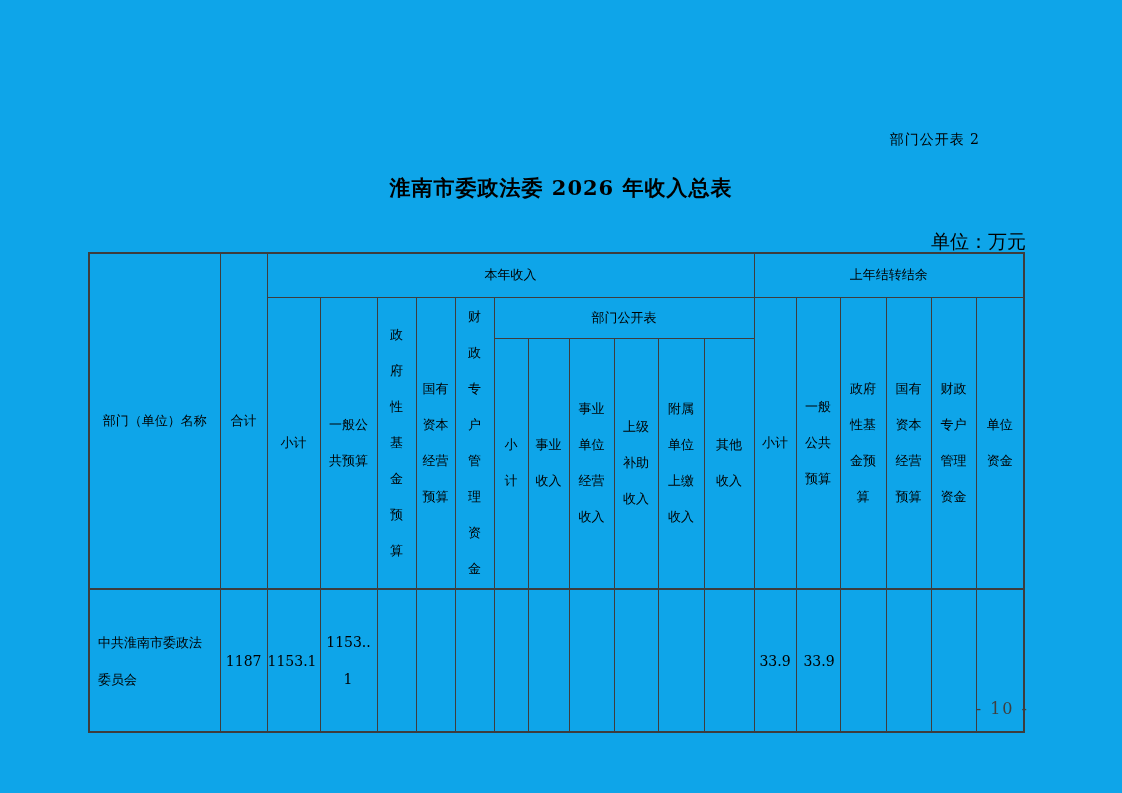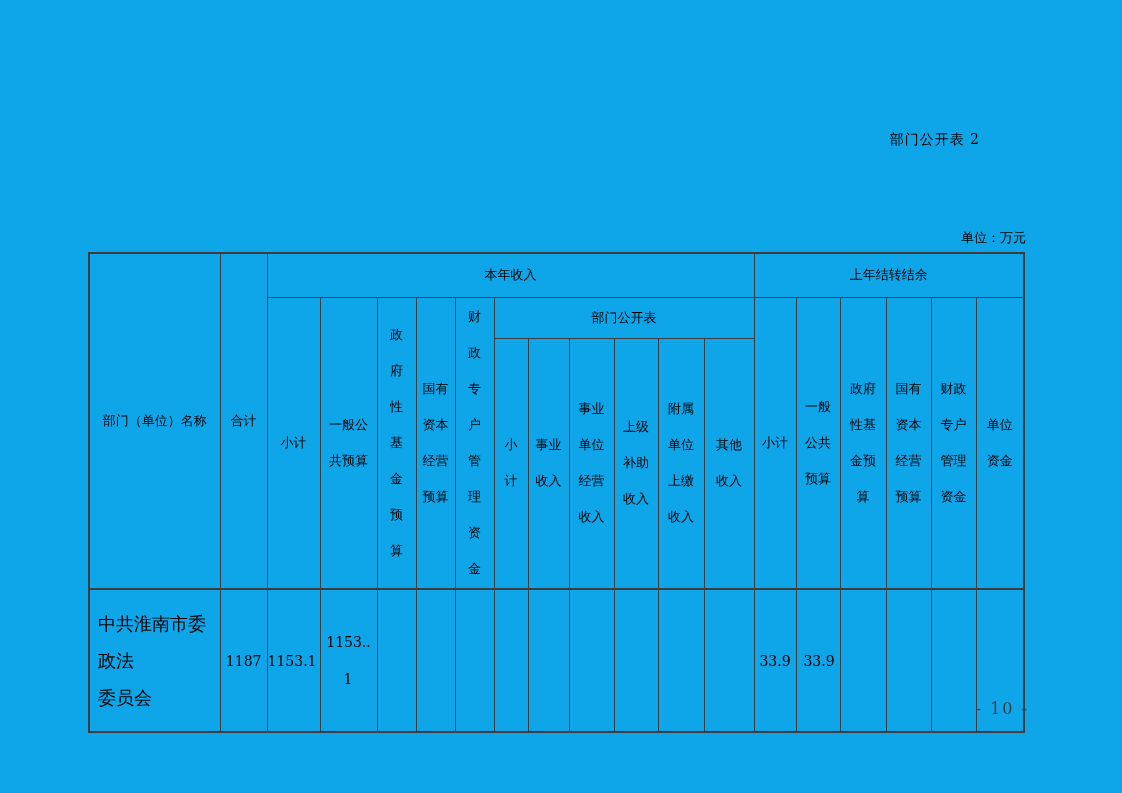--- a/index.html
+++ b/index.html
@@ -27,21 +27,21 @@
     width: 100%;
     text-align: center;
     font-size: 21px;
     font-weight: bold;
     letter-spacing: 1px;
   }
   .unit-note {
     position: absolute;
     top: 229px;
     right: 96px;
-    font-size: 13px;
+    font-size: 19px;
   }
   .page-num {
     position: absolute;
     top: 699px;
     right: 93px;
     font-size: 16px;
     color: #3f3f3f;
     letter-spacing: 2px;
   }
   table.budget {
@@ -72,21 +72,21 @@
     border-top: 2px solid #3d3d3d;
     font-size: 14px;
     line-height: normal;
     text-align: right;
     padding-right: 5px;
   }
   tr.data td.cell-name {
     text-align: left;
     padding-left: 8px;
     padding-right: 2px;
-    font-size: 18px;
+    font-size: 13px;
     line-height: 37px;
     white-space: pre-line;
   }
   tr.data td.wrap-cell { padding: 17px; }
   .wrap-inner {
     display: flex;
     flex-direction: column;
     justify-content: center;
     height: 75px;
     padding: 0 7px;
@@ -96,20 +96,21 @@
   .wrap-inner .l1 { align-self: center; }
   .wrap-inner .l2 { align-self: flex-end; }
 </style>
 </head>
 <body>
 
 <div class="page">
 
   <div class="doc-label">部门公开表 2</div>
 
+  <div class="title">淮南市委政法委 2026 年收入总表</div>
 
   <div class="unit-note">单位：万元</div>
 
   <table class="budget">
     <colgroup>
       <col style="width:131px">
         <col style="width:47px">
         <col style="width:53px">
       <col style="width:57px">
         <col style="width:39px">

